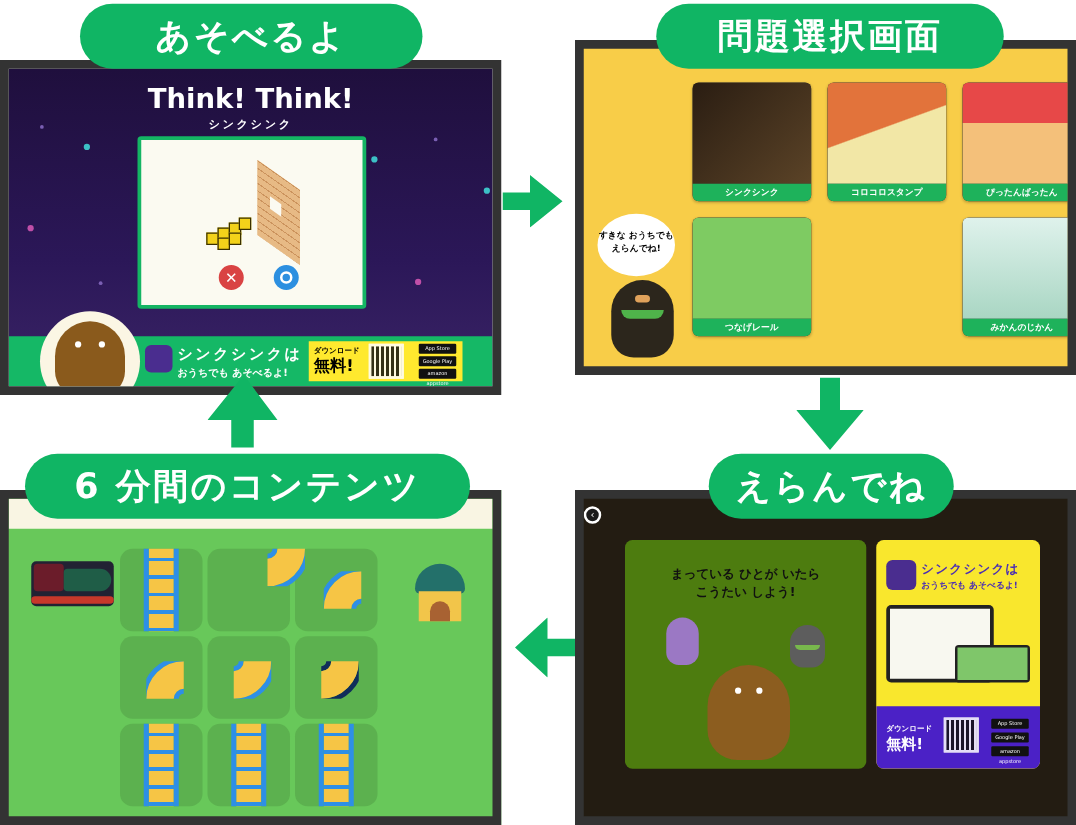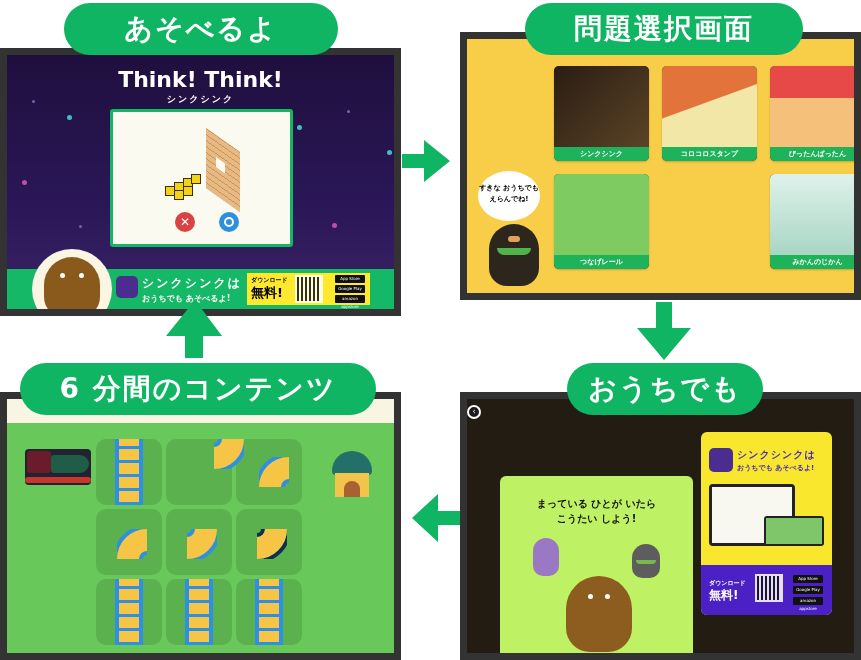--- a/index.html
+++ b/index.html
@@ -82,21 +82,21 @@
   .train .cab { position: absolute; left: 2px; top: 2px; width: 24px; height: 22px; background: #6b1c2a; border-radius: 3px; }
   .train .boiler { position: absolute; left: 26px; top: 6px; width: 38px; height: 18px; background: #1f5d47; border-radius: 3px 9px 9px 3px; }
   .train .wheels { position: absolute; left: 0; right: 0; bottom: 2px; height: 6px; background: #c7382a; border-radius: 3px; }
   .station { position: absolute; left: 325px; top: 52px; width: 40px; height: 46px; }
   .station .roof { position: absolute; left: 0; top: 0; width: 40px; height: 24px; background: #23706a; border-radius: 20px 20px 4px 4px; }
   .station .body { position: absolute; left: 3px; top: 22px; width: 34px; height: 24px; background: #f2c54a; }
   .station .door { position: absolute; left: 12px; top: 30px; width: 16px; height: 16px; background: #a86232; border-radius: 8px 8px 0 0; }
 
   
   .back-btn { position: absolute; left: 0; top: 6px; width: 14px; height: 14px; border-radius: 50%; background: #1b1b1b; border: 2px solid #fff; color: #fff; font-size: 8px; line-height: 10px; text-align: center; }
-  .wait-card { position: absolute; left: 33px; top: 33px; width: 193px; height: 183px; background: #bef264; border-radius: 6px; margin-top: 44px; }
+  .wait-card { position: absolute; left: 33px; top: 33px; width: 193px; height: 183px; background: #4d7c0f; border-radius: 6px; }
   .wait-text { position: absolute; left: 0; right: 0; top: 20px; text-align: center; font-weight: bold; font-size: 10px; line-height: 15px; color: #111; }
   .bird { position: absolute; left: 33px; top: 62px; width: 26px; height: 38px; background: #9b78c4; border-radius: 13px 13px 10px 10px; }
   .penguin { position: absolute; left: 132px; top: 68px; width: 28px; height: 34px; background: #5d5d5d; border-radius: 14px 14px 10px 10px; }
   .penguin::after { content: ""; position: absolute; left: 4px; top: 16px; width: 20px; height: 4px; background: #78b84c; border-radius: 0 0 6px 6px; }
   .bigbear { position: absolute; left: 66px; top: 100px; width: 66px; height: 76px; background: #8c5d1f; border-radius: 33px 33px 24px 24px; }
   .bigbear::before, .bigbear::after { content: ""; position: absolute; top: 18px; width: 5px; height: 5px; background: #fff; border-radius: 50%; }
   .bigbear::before { left: 22px; } .bigbear::after { right: 22px; }
   .ad-card { position: absolute; left: 234px; top: 33px; width: 131px; height: 183px; border-radius: 6px; overflow: hidden; background: #f9e72d; }
   .ad-card .ad-icon { position: absolute; left: 8px; top: 16px; width: 24px; height: 24px; border-radius: 5px; background: #4a2d8f; }
   .ad-card .ad-t1 { position: absolute; left: 36px; top: 16px; font-size: 10px; font-weight: bold; color: #4a2db4; letter-spacing: 1px; }
@@ -122,21 +122,21 @@
 <svg class="arrow" style="left:404px;top:494px" width="56" height="48" viewBox="0 0 56 48">
   <polygon points="56,17 34,17 34,0 8,24 34,48 34,31 56,31" fill="#10b564"></polygon>
 </svg>
 <svg class="arrow" style="left:166px;top:300px" width="58" height="60" viewBox="0 0 58 60">
   <polygon points="29,0 56,36 37,36 37,58 19,58 19,36 0,36" fill="#10b564"></polygon>
 </svg>
 
 <div class="tag tag-start">あそべるよ</div>
 <div class="tag tag-select">問題選択画面</div>
 <div class="tag tag-game">6 分間のコンテンツ</div>
-<div class="tag tag-turn">おうちでも</div>
+<div class="tag tag-turn">えらんでね</div>
 
 <div class="panel p-start">
   <span class="star b" style="left:60px;top:60px"></span>
   <span class="star" style="left:25px;top:45px"></span>
   <span class="star p" style="left:15px;top:125px"></span>
   <span class="star b" style="left:290px;top:70px"></span>
   <span class="star b" style="left:380px;top:95px"></span>
   <span class="star p" style="left:325px;top:168px"></span>
   <span class="star" style="left:340px;top:55px"></span>
   <span class="star" style="left:72px;top:170px"></span>

